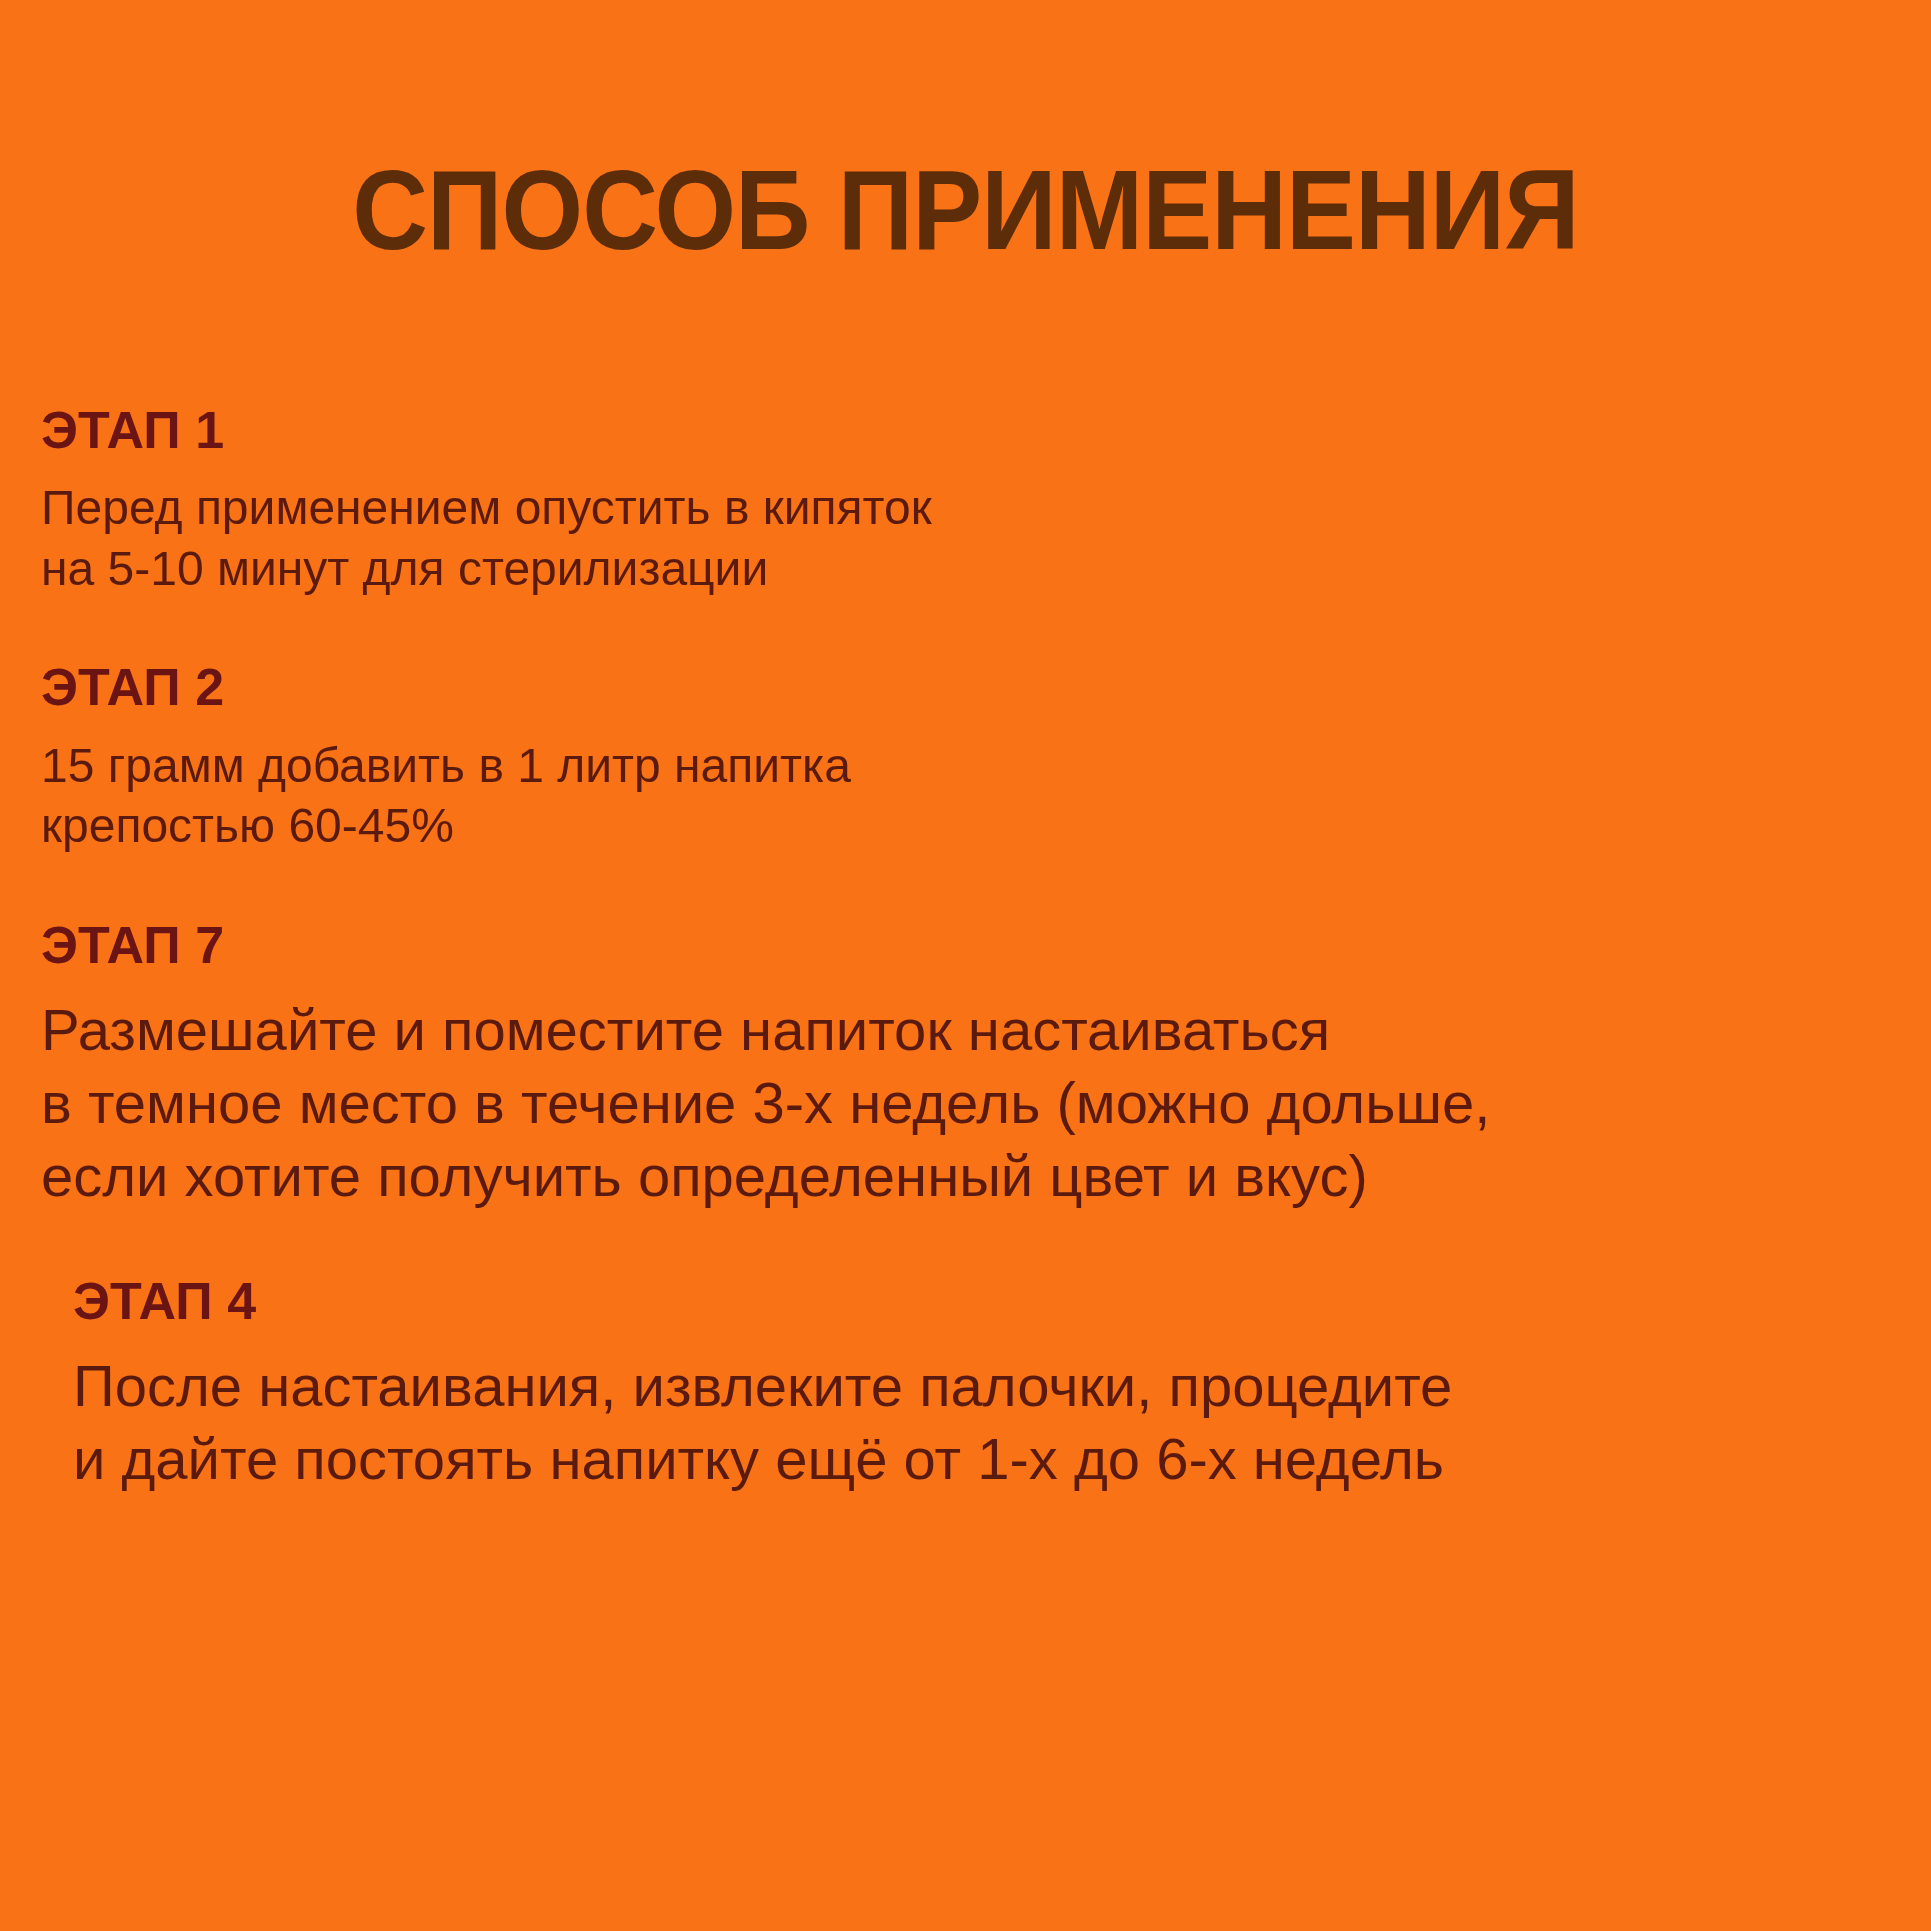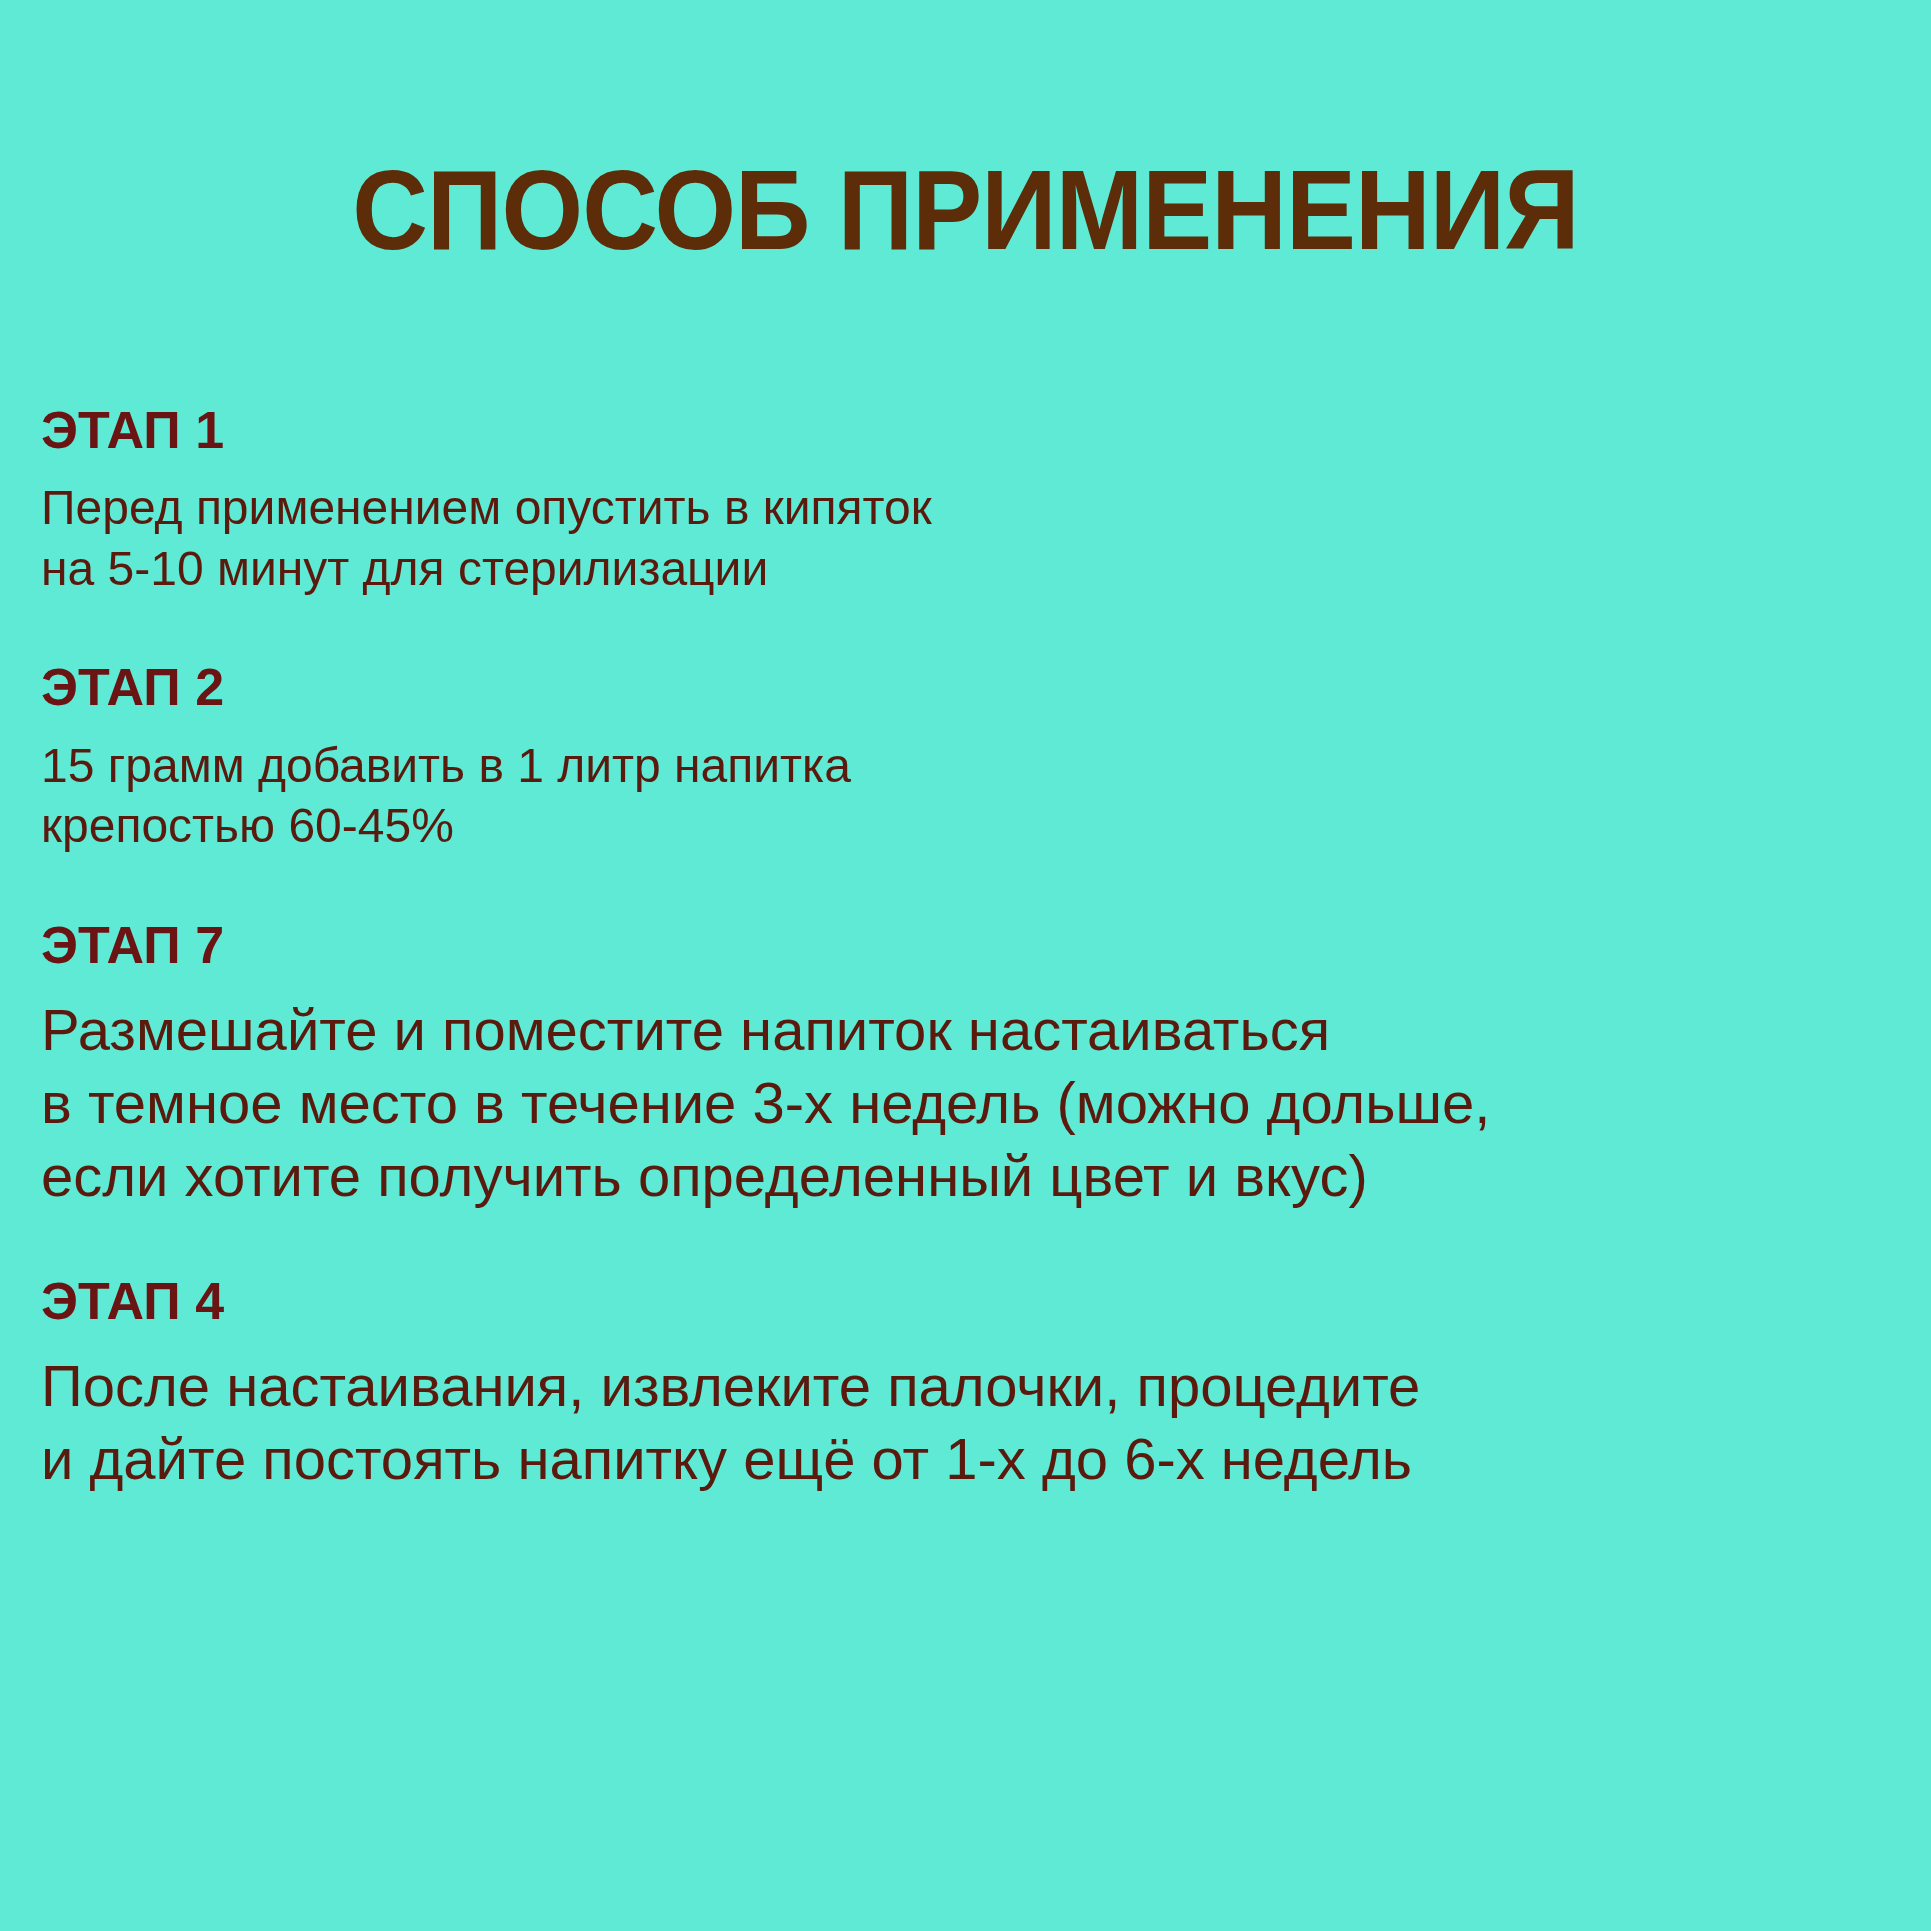--- a/index.html
+++ b/index.html
@@ -12,21 +12,21 @@
     height: 1931px;
     background: #fdfcf8;
     font-family: "DejaVu Sans", sans-serif;
     overflow: hidden;
   }
   .page {
     position: relative;
     width: 1931px;
     height: 1931px;
     box-sizing: border-box;
-    background: #5eead4;
+    background: #f97316;
     padding: 0;
   }
   .title {
     margin: 0;
     padding-top: 153px;
     text-align: center;
     color: #5d2c09;
     font-family: "Liberation Sans", sans-serif;
     font-weight: bold;
     font-size: 114px;
@@ -39,20 +39,21 @@
   .content {
     margin-top: 135px;
     padding-left: 41px;
     padding-right: 58px;
   }
   .step {
     margin-bottom: 60px;
   }
   .step:last-child {
     margin-bottom: 0;
+    margin-left: 32px;
   }
   .step-label {
     color: #6b1414;
     font-family: "Liberation Sans", sans-serif;
     font-weight: bold;
     font-size: 52px;
     line-height: 1.1;
     margin: 0 0 19.3px 0;
     letter-spacing: 0px;
   }

